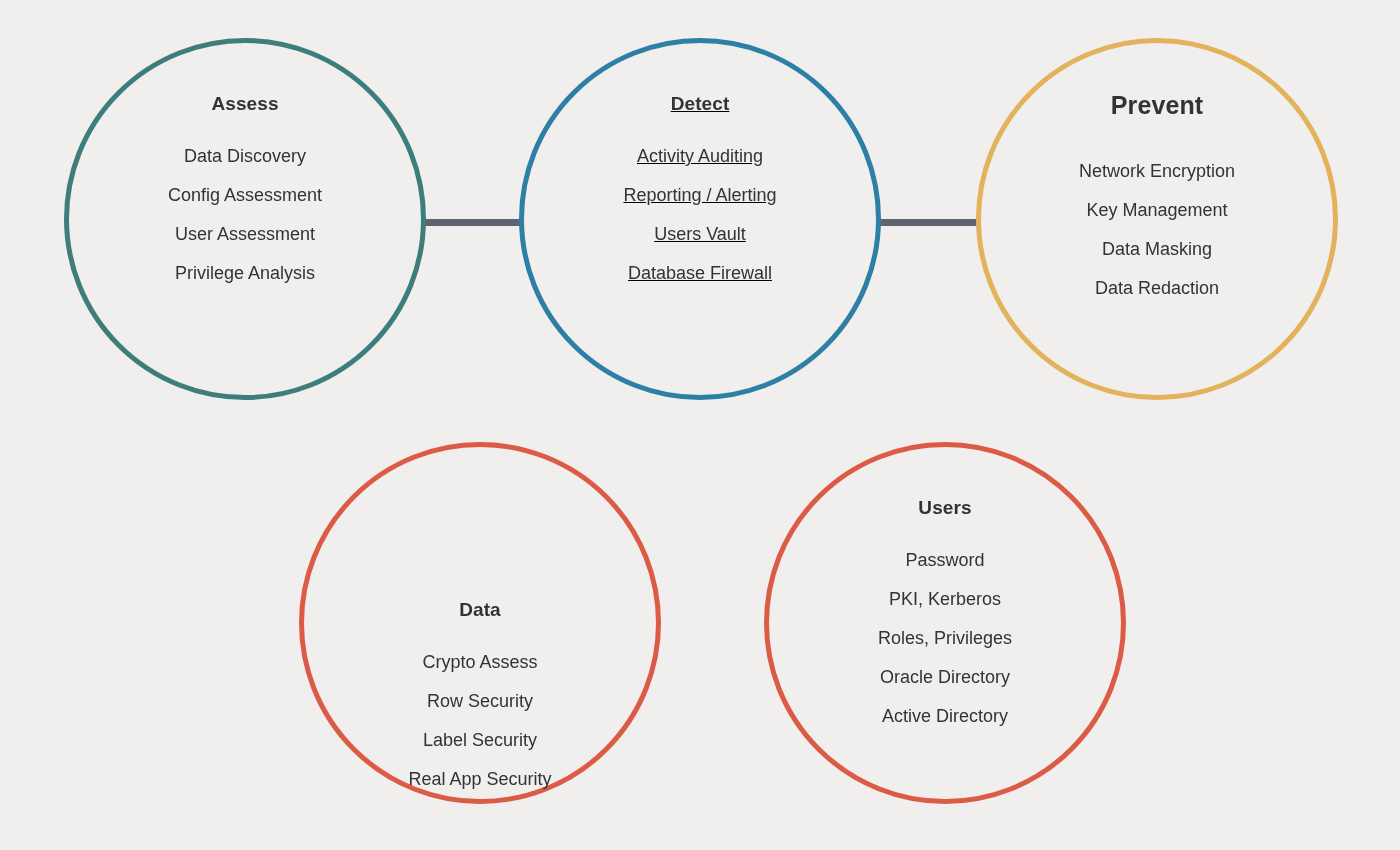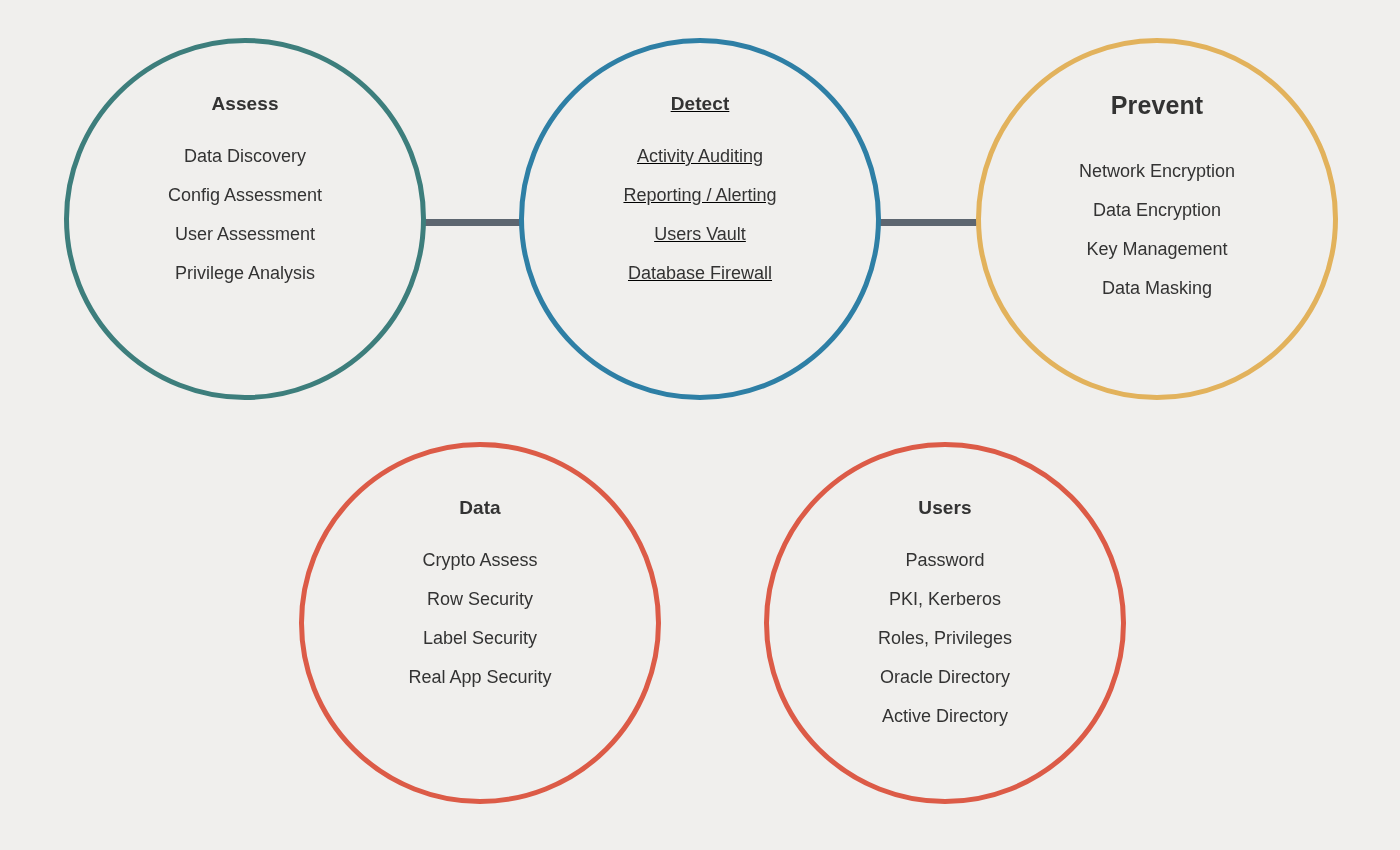--- a/index.html
+++ b/index.html
@@ -99,27 +99,27 @@
       <div class="node-item">Reporting / Alerting</div>
       <div class="node-item">Users Vault</div>
       <div class="node-item">Database Firewall</div>
     </div>
   </div>
 
   <div class="node prevent" style="border-color: rgb(226, 178, 92);">
     <div class="node-title">Prevent</div>
     <div class="node-items">
       <div class="node-item">Network Encryption</div>
-      <div class="node-item">Data Encryption</div>
       <div class="node-item">Key Management</div>
       <div class="node-item">Data Masking</div>
+      <div class="node-item">Data Redaction</div>
     </div>
   </div>
 
-  <div class="node data" style="border-color: rgb(220, 91, 71);">
+  <div class="node data" style="border-color: rgb(220, 91, 71); justify-content: flex-end;">
     <div class="node-title">Data</div>
     <div class="node-items">
       <div class="node-item">Crypto Assess</div>
       <div class="node-item">Row Security</div>
       <div class="node-item">Label Security</div>
       <div class="node-item">Real App Security</div>
     </div>
   </div>
 
   <div class="node users" style="border-color: rgb(220, 91, 71);">

